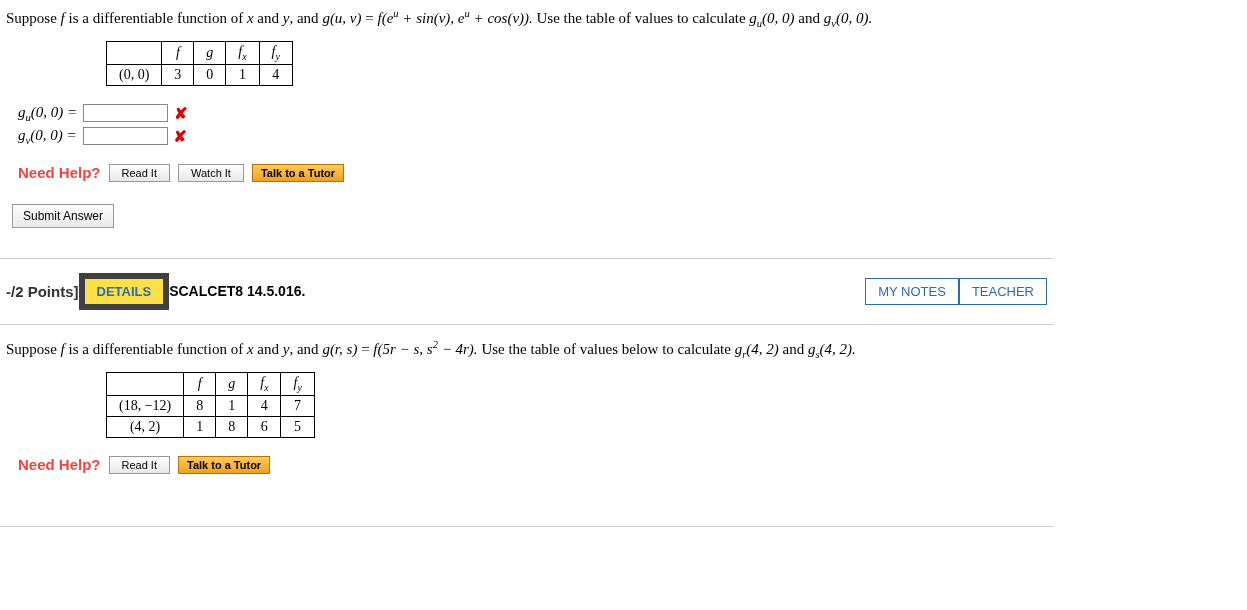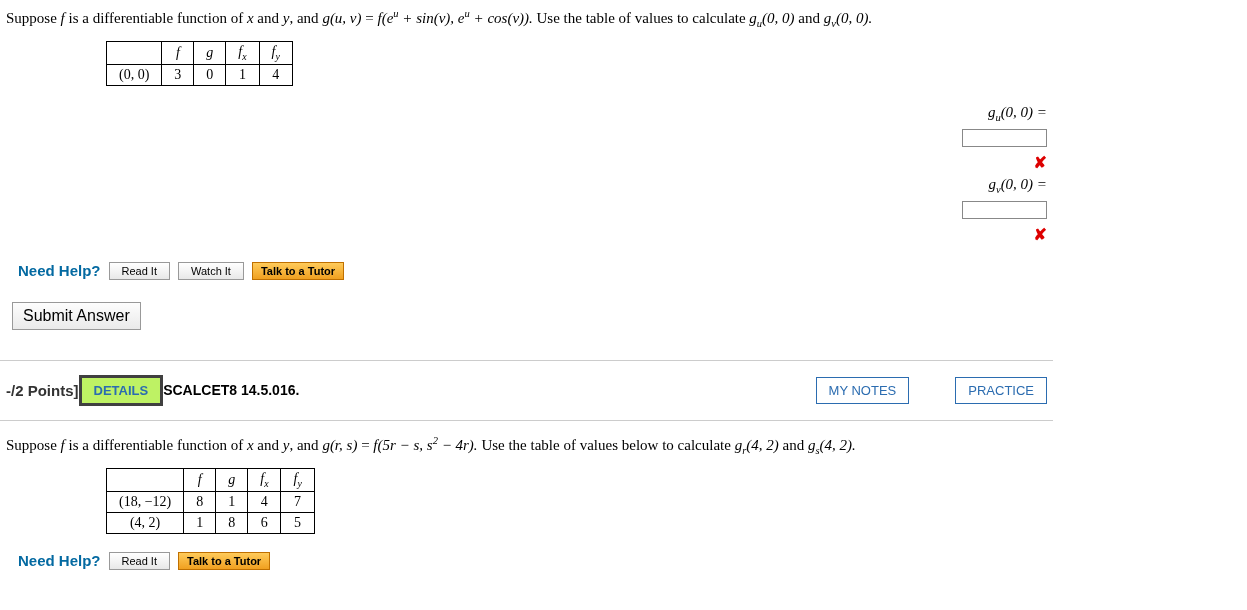--- a/index.html
+++ b/index.html
@@ -9,40 +9,40 @@
     .prompt { font-family: "Times New Roman", serif; font-size: 15px; margin-bottom: 12px; }
     .prompt i { font-style: italic; }
     sup { font-size: 0.7em; }
     sub { font-size: 0.7em; vertical-align: sub; }
     
     .data-table { border-collapse: collapse; margin-left: 100px; margin-bottom: 18px; font-family: "Times New Roman", serif; }
     .data-table th, .data-table td { border: 1px solid #000; padding: 2px 12px; text-align: center; font-weight: normal; }
     .data-table th { font-style: italic; }
     
     .answers { margin-left: 12px; margin-bottom: 18px; font-family: "Times New Roman", serif; font-size: 15px; }
-    .answers .row { margin: 4px 0; display: flex; align-items: flex-end; gap: 6px; flex-direction: column; }
+    .answers .row { margin: 4px 0; display: flex; align-items: flex-start; gap: 6px; }
     .answers input[type="text"] { width: 85px; height: 18px; border: 1px solid #888; padding: 0 2px; }
     .x-mark { color: #d00; font-weight: bold; font-size: 16px; }
     
     .need-help { margin-left: 12px; margin-bottom: 22px; display: flex; align-items: center; gap: 8px; }
-    .need-help-label { color: #0369a1; font-weight: bold; font-size: 15px; }
+    .need-help-label { color: #ef4444; font-weight: bold; font-size: 15px; }
     .help-btn { font-size: 11px; padding: 2px 12px; border: 1px solid #999; background: linear-gradient(#fff,#e8e8e8); cursor: pointer; }
     .tutor-btn { font-size: 11px; padding: 2px 8px; border: 1px solid #c07000; background: linear-gradient(#ffcb5a,#f0a020); cursor: pointer; font-weight: bold; }
     
     .submit-row { margin: 6px 0 0 6px; }
-    .submit-btn { font-size: 16px; padding: 4px 10px; border: 1px solid #999; background: linear-gradient(#fdfdfd,#eaeaea); cursor: pointer; }
+    .submit-btn { font-size: 12px; padding: 4px 10px; border: 1px solid #999; background: linear-gradient(#fdfdfd,#eaeaea); cursor: pointer; }
     
     .divider { border-top: 1px solid #ccc; margin-top: 22px; }
     
     .question-header { display: flex; align-items: center; padding: 14px 6px; border-bottom: 1px solid #ccc; }
     .points { font-weight: bold; font-size: 15px; color: #333; white-space: nowrap; }
-    .details-btn { border: 3px solid #404040; color: #2b6cb0; padding: 5px 12px; font-size: 13px; font-weight: bold; background: #bef264; cursor: pointer; }
+    .details-btn { border: 6px solid #404040; color: #2b6cb0; padding: 5px 12px; font-size: 13px; font-weight: bold; background: #fde047; cursor: pointer; }
     .qcode { font-weight: bold; font-size: 14px; }
     .header-spacer { flex: 1; }
-    .hdr-btn { border: 1px solid #2b6cb0; color: #2b6cb0; padding: 5px 12px; font-size: 13px; background: #fff; cursor: pointer; white-space: nowrap; margin-left: 46px; }
+    .hdr-btn { border: 1px solid #2b6cb0; color: #2b6cb0; padding: 5px 12px; font-size: 13px; background: #fff; cursor: pointer; white-space: nowrap; }
   </style>
 </head>
 <body>
 
 <div class="container">
 
   <div class="problem-section">
     <p class="prompt">
       <span>Suppose </span><i>f</i><span> is a differentiable function of </span><i>x</i><span> and </span><i>y</i><span>, and </span><i>g(u, v)</i><span> = </span><i><span>f(e</span><sup>u</sup><span> + sin(v), e</span><sup>u</sup><span> + cos(v)).</span></i><span>  Use the table of values to calculate </span><i><span>g</span><sub>u</sub><span>(0, 0)</span></i><span>  and  </span><i><span>g</span><sub>v</sub><span>(0, 0).</span></i>
     </p>
@@ -92,21 +92,21 @@
   </div>
 
   <div class="divider"></div>
 
   <div class="question-header">
     <span class="points">-/2 Points]</span>
     <button class="details-btn">DETAILS</button>
     <span class="qcode">SCALCET8 14.5.016.</span>
     <span class="header-spacer"></span>
     <button class="hdr-btn">MY NOTES</button>
-    <button class="hdr-btn">PRACTICE</button>
+    <button class="hdr-btn">TEACHER</button>
   </div>
 
   <div class="problem-section" style="padding-top:14px;">
     <p class="prompt">
       <span>Suppose </span><i>f</i><span> is a differentiable function of </span><i>x</i><span> and </span><i>y</i><span>, and </span><i>g(r, s)</i><span> = </span><i><span>f(5r − s, s</span><sup>2</sup><span> − 4r).</span></i><span>  Use the table of values below to calculate </span><i><span>g</span><sub>r</sub><span>(4, 2)</span></i><span>  and  </span><i><span>g</span><sub>s</sub><span>(4, 2).</span></i>
     </p>
 
     <table class="data-table">
       <tbody>
           <tr>

